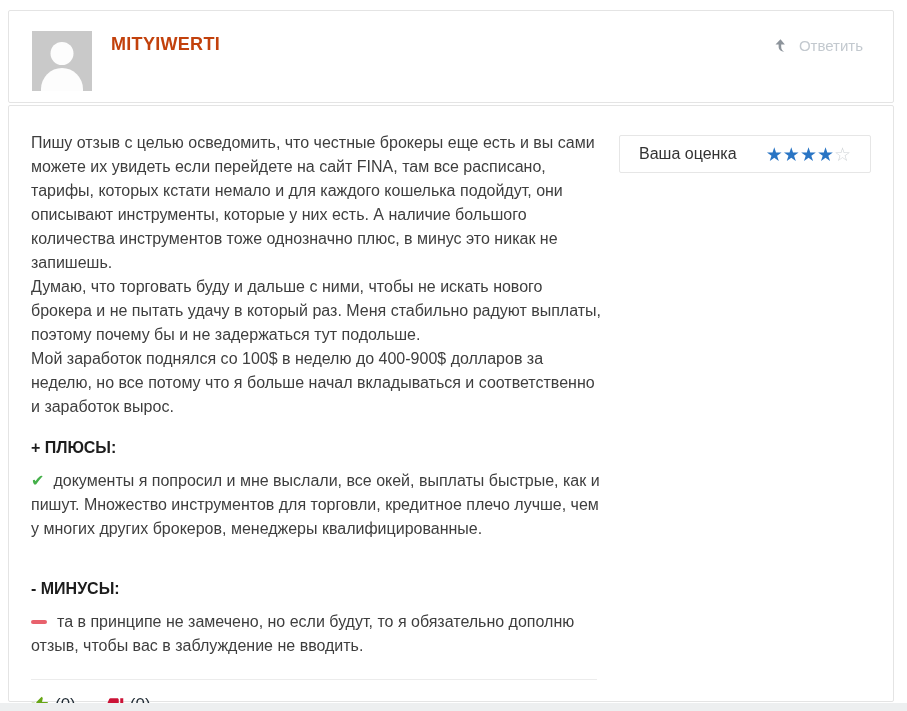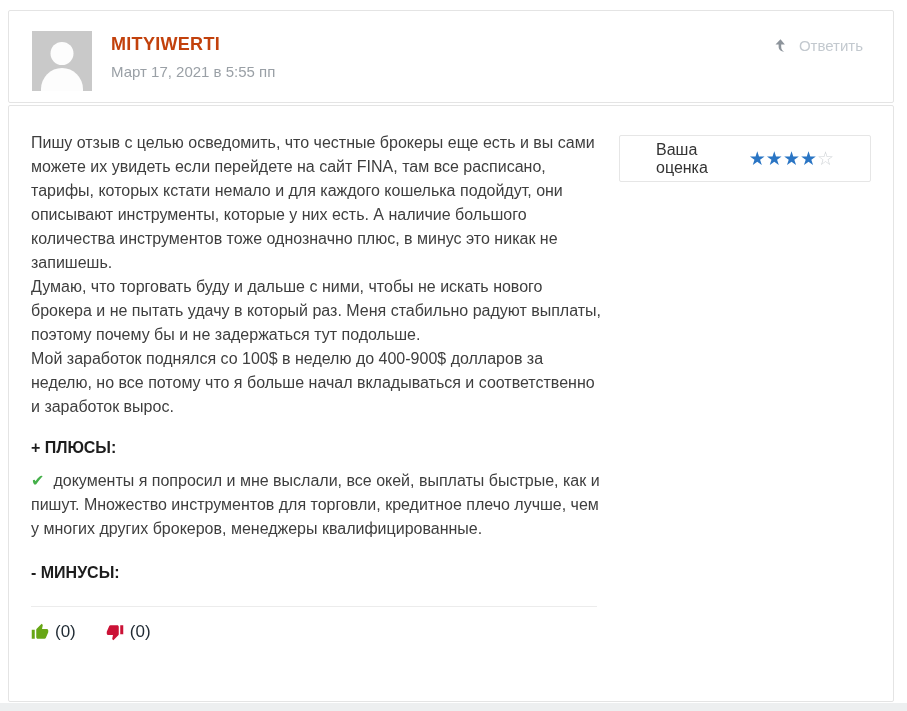--- a/index.html
+++ b/index.html
@@ -18,33 +18,33 @@
   .avatar .head{position:absolute;top:11px;left:50%;transform:translateX(-50%);width:23px;height:23px;border-radius:50%;background:#fdfdfd;}
   .avatar .torso{position:absolute;top:37px;left:50%;transform:translateX(-50%);width:42px;height:32px;border-radius:21px 21px 0 0;background:#fdfdfd;}
   .author-block{margin-left:19px;padding-top:3px;}
   .author-name{font-size:18px;font-weight:bold;color:#c2410c;letter-spacing:.3px;}
   .comment-date{font-size:15px;color:#9aa0a6;margin-top:8px;}
   .reply-link{margin-left:auto;padding-top:6px;display:flex;align-items:center;gap:11px;cursor:pointer;text-decoration:none;justify-content:center;}
   .reply-label{font-size:15px;color:#c3c9cf;}
   
   .main-card{top:105px;height:597px;padding:25px 22px 0 22px;}
   .rating-box{
-    position:absolute;top:29px;right:22px;width:252px;height:47px;
+    position:absolute;top:29px;right:22px;width:252px;height:38px;
     border:1px solid #e6e6e6;border-radius:2px;box-sizing:border-box;
-    display:flex;align-items:center;justify-content:space-between;padding:0 36px;
+    display:flex;align-items:center;justify-content:space-between;padding:0 19px;
   }
   .rating-label{font-size:16px;color:#333;}
   .stars{font-family:"DejaVu Sans",sans-serif;font-size:19px;line-height:1;cursor:pointer;white-space:nowrap;}
   .stars-filled{color:#2a75c4;}
   .star-empty{color:#cfd3d6;}
   .review-col{width:576px;}
   .review-text p{margin:0;font-size:16px;line-height:24px;color:#3e3e3e;}
   .section-heading{font-size:16px;line-height:24px;font-weight:bold;color:#1d1d1d;}
   .pros-heading{margin:17px 0 9px 0;}
-  .cons-heading{margin:20px 0 9px 0;}
+  .cons-heading{margin:36px 0 9px 0;}
   .section-text{margin:0;font-size:16px;line-height:24px;color:#3e3e3e;}
   .check-icon{
     font-family:"DejaVu Sans",sans-serif;color:#45b04a;font-weight:bold;
     font-size:16px;margin-right:9px;
   }
   .minus-icon{
     display:inline-block;width:16px;height:4px;border-radius:2px;
     background:#e8616c;vertical-align:middle;margin-right:10px;position:relative;top:-1px;
   }
   .divider{border:none;border-top:1px solid #ececec;margin:21px 0 0 0;width:566px;}
@@ -59,21 +59,20 @@
 
 <div>
 
   <div class="card header-card">
     <div class="avatar">
       <div class="head"></div>
       <div class="torso"></div>
     </div>
     <div class="author-block">
       <div class="author-name">MITYIWERTI</div>
-      <div class="comment-date">Март 17, 2021 в 5:55 пп</div>
     </div>
     <a class="reply-link">
       <span style="display:inline-flex;">
         <svg width="15" height="15" viewBox="0 0 24 24">
           <path d="M12 2 4 10.2h5v3.3c0 5.2 3.6 7.7 9 8.3-3.7-1.9-4.9-4.2-4.9-8.3v-3.3H19Z" fill="#8d949b"></path>
         </svg>
       </span>
       <span class="reply-label">Ответить</span>
     </a>
   </div>
@@ -89,20 +88,21 @@
       <div class="review-text">
         <p>Пишу отзыв с целью осведомить, что честные брокеры еще есть и вы сами можете их увидеть если перейдете на сайт FINA, там все расписано, тарифы, которых кстати немало и для каждого кошелька подойдут, они описывают инструменты, которые у них есть. А наличие большого количества инструментов тоже однозначно плюс, в минус это никак не запишешь.</p>
         <p>Думаю, что торговать буду и дальше с ними, чтобы не искать нового брокера и не пытать удачу в который раз. Меня стабильно радуют выплаты, поэтому почему бы и не задержаться тут подольше.</p>
         <p>Мой заработок поднялся со 100$ в неделю до 400-900$ долларов за неделю, но все потому что я больше начал вкладываться и соответственно и заработок вырос.</p>
       </div>
 
       <div class="section-heading pros-heading">+ ПЛЮСЫ:</div>
       <p class="section-text"><span class="check-icon">✔</span><span>документы я попросил и мне выслали, все окей, выплаты быстрые, как и пишут. Множество инструментов для торговли, кредитное плечо лучше, чем у многих других брокеров, менеджеры квалифицированные.</span></p>
 
       <div class="section-heading cons-heading">- МИНУСЫ:</div>
+      <p class="section-text"><span class="minus-icon"></span><span>та в принципе не замечено, но если будут, то я обязательно дополню отзыв, чтобы вас в заблуждение не вводить.</span></p>
 
       <hr class="divider">
 
       <div class="votes-row">
         <button class="vote">
           <span class="thumb-up-icon" style="display:inline-flex;">
             <svg width="18" height="18" viewBox="0 0 24 24">
               <path fill="#67a615" d="M1 21h4V9H1v12zM23 10c0-1.1-.9-2-2-2h-6.31l.95-4.57.03-.32c0-.41-.17-.79-.44-1.06L14.17 1 7.58 7.59C7.22 7.95 7 8.45 7 9v10c0 1.1.9 2 2 2h9c.83 0 1.54-.5 1.84-1.22l3.02-7.05c.09-.23.14-.47.14-.73v-2z"></path>
             </svg>
           </span>

